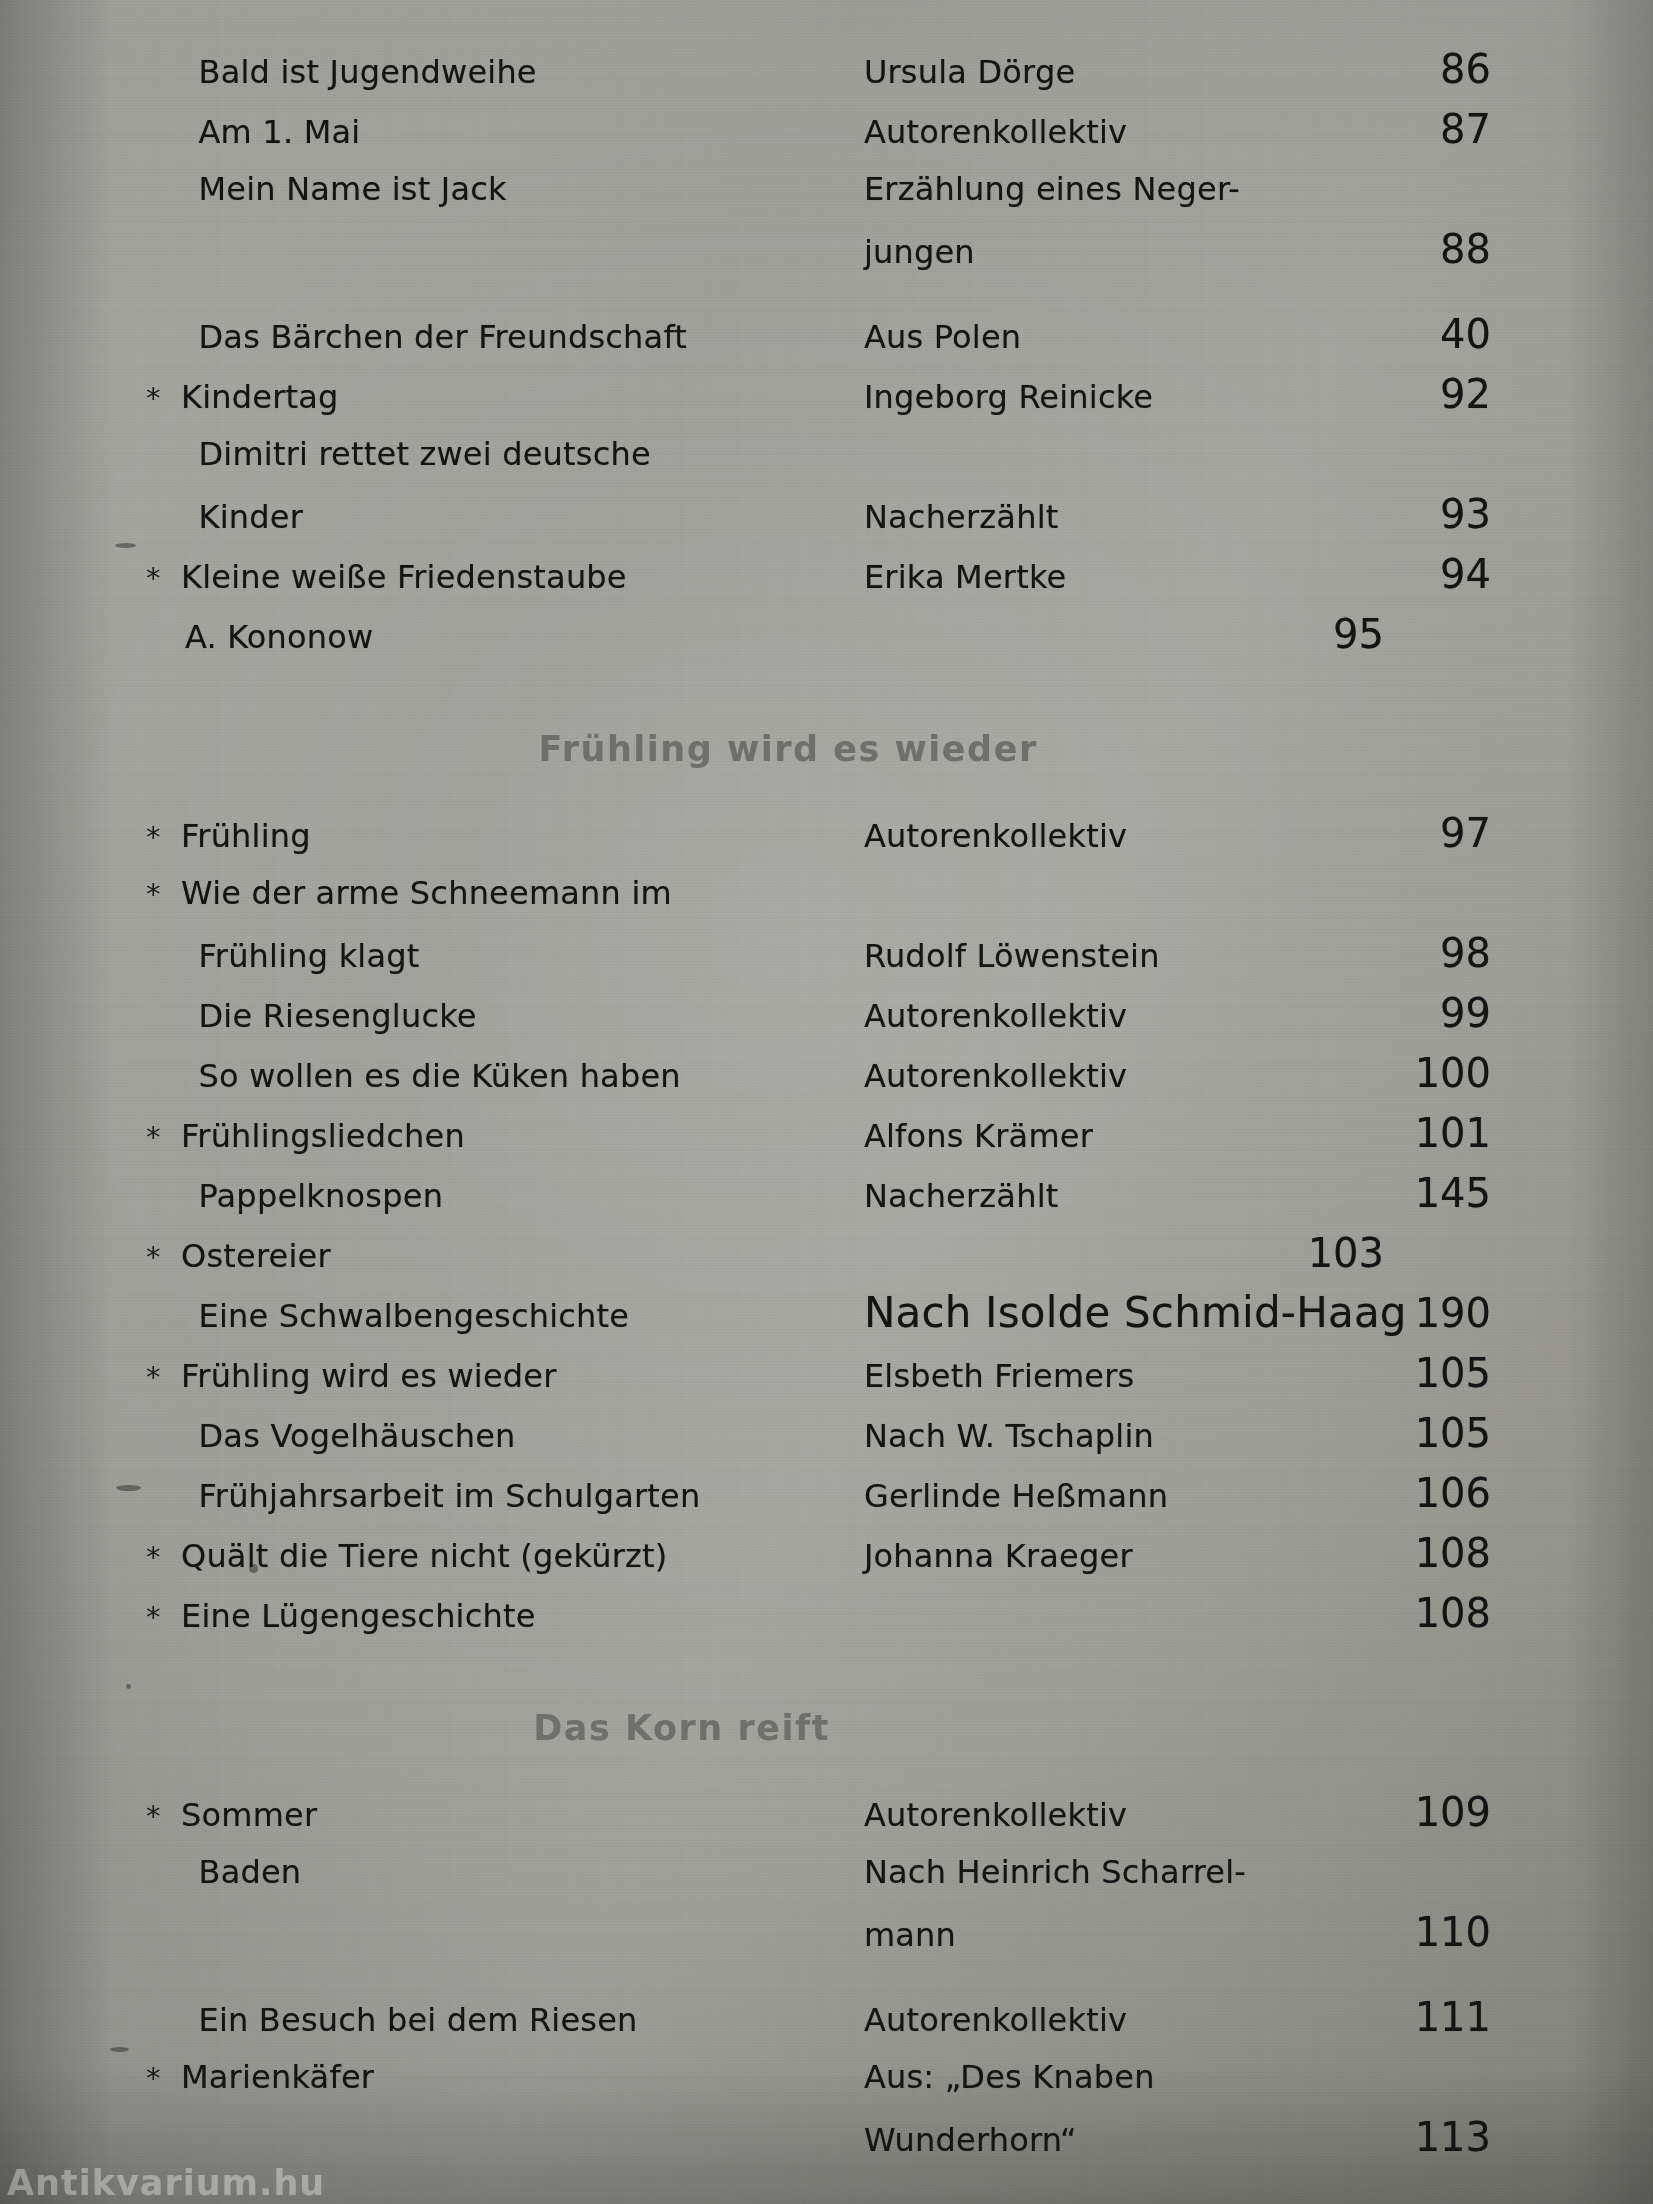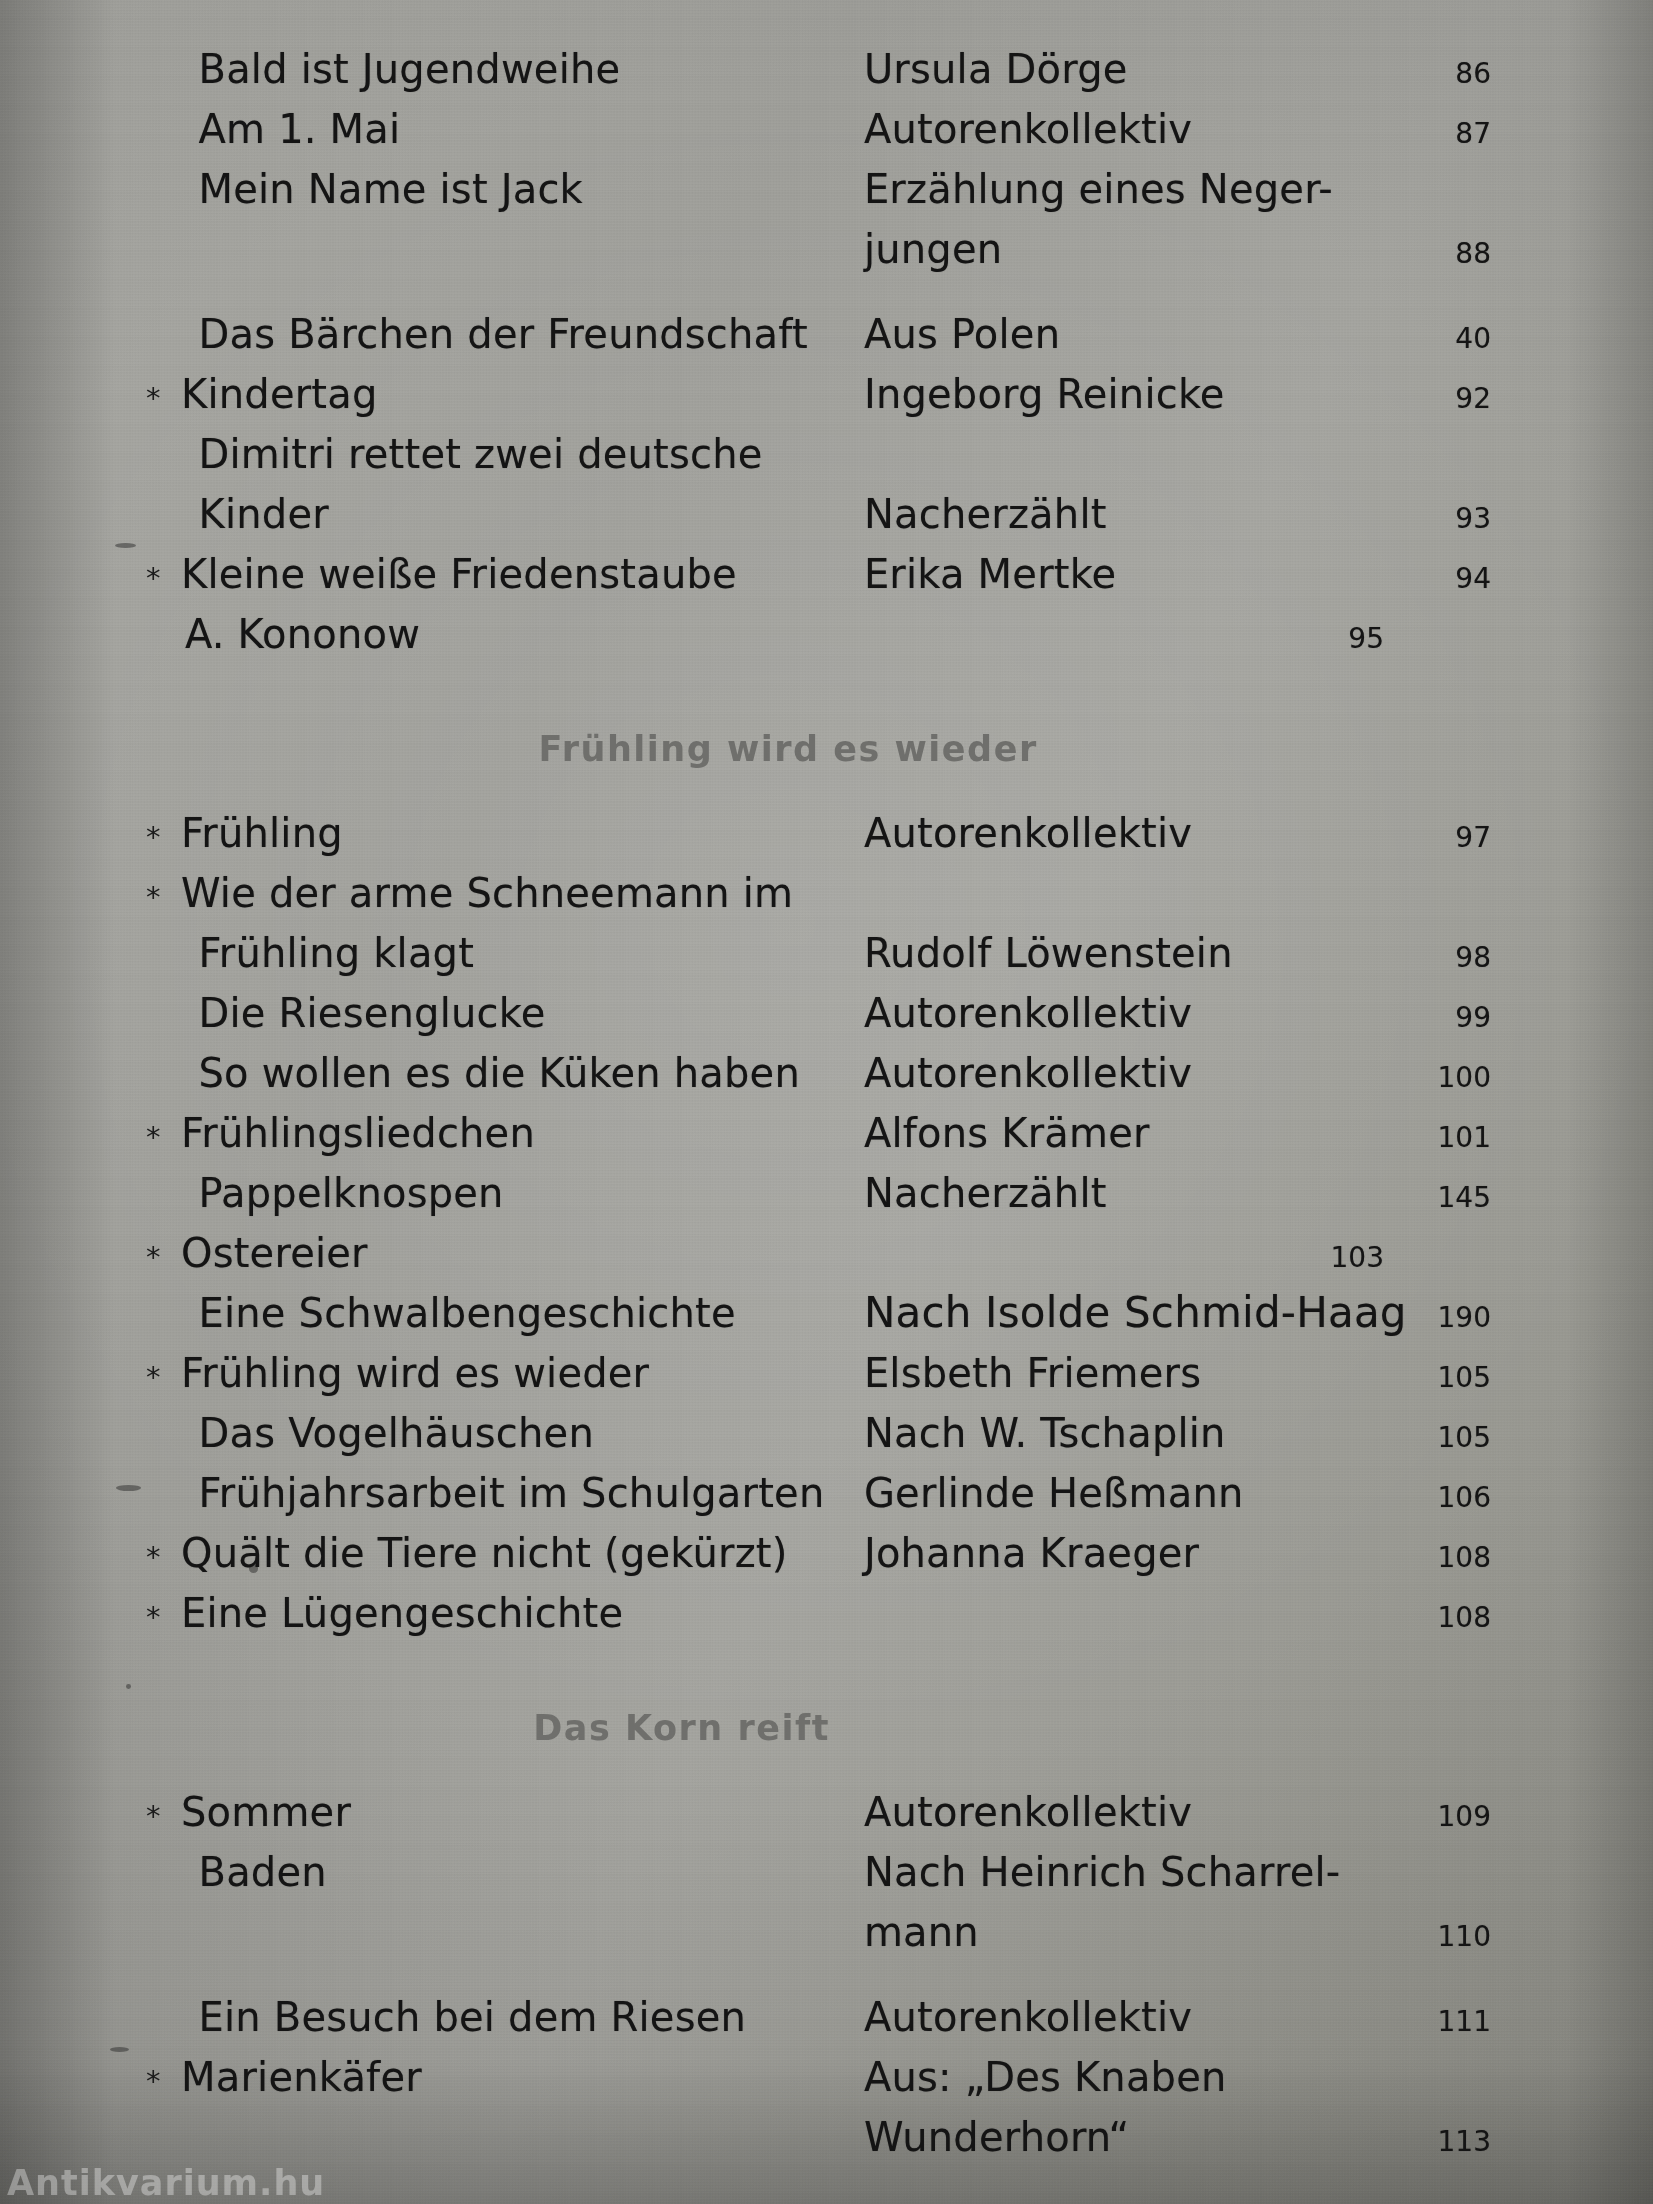--- a/index.html
+++ b/index.html
@@ -71,39 +71,39 @@
     height: 60px;
   }
   .star {
     font-size: 29px;
     color: #1b1b1b;
     text-align: left;
     line-height: 60px;
     font-family: "DejaVu Sans", sans-serif;
   }
   .title, .author {
-    font-size: 40px;
+    font-size: 32px;
     color: #141414;
     font-family: "DejaVu Sans", sans-serif;
     letter-spacing: 0.2px;
     line-height: 60px;
     white-space: nowrap;
     text-shadow: 0 0 1px rgba(0,0,0,0.35);
   }
   .title.indent {
     padding-left: 17.5px;
   }
   .author {
     padding-left: 3.9px;
   }
   .author.small {
     font-size: 42px;
   }
   .page-num {
-    font-size: 28px;
+    font-size: 40px;
     color: #141414;
     text-align: right;
     line-height: 60px;
     font-family: "DejaVu Sans", sans-serif;
     text-shadow: 0 0 1px rgba(0,0,0,0.35);
   }
   .spacer-sm { height: 25px; }
   .spacer-md { height: 56px; }
 
   .section-head {

